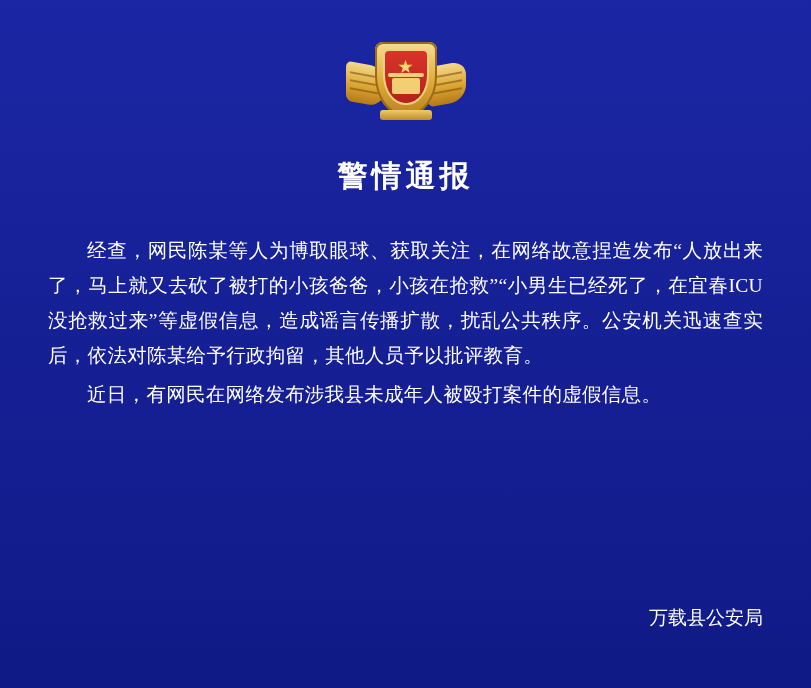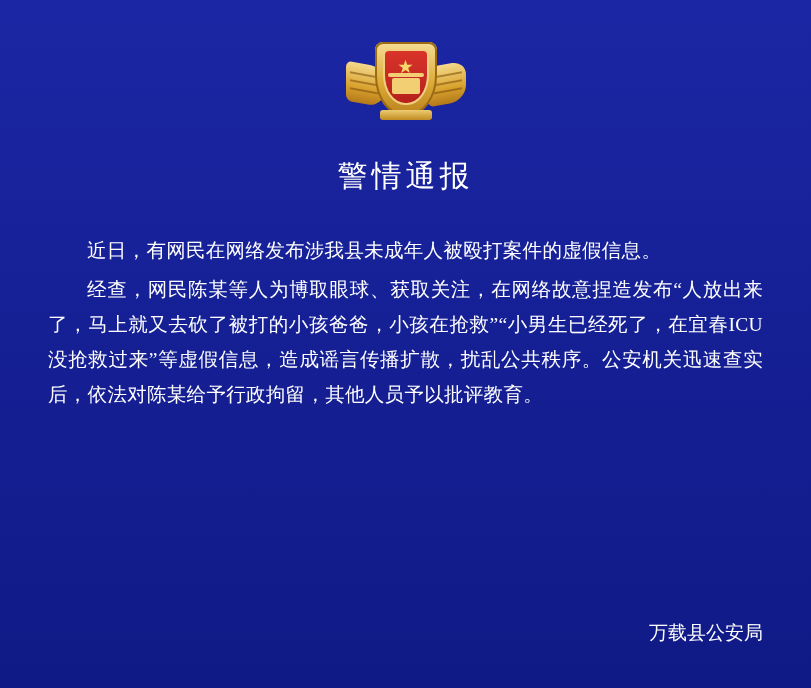--- a/index.html
+++ b/index.html
@@ -28,21 +28,21 @@
     justify-content: center;
   }
   .emblem {
     width: 122px;
     height: 96px;
     position: relative;
   }
   .title {
     text-align: center;
     font-family: "Liberation Serif", serif;
-    font-weight: normal;
+    font-weight: bold;
     font-size: 30px;
     letter-spacing: 4px;
     margin-top: 22px;
     color: #ffffff;
   }
   .body-text {
     margin: 36px 48px 0 48px;
     font-family: "Liberation Serif", serif;
     font-size: 19.5px;
     line-height: 35px;
@@ -50,21 +50,21 @@
     color: #ffffff;
     text-align: justify;
   }
   .body-text p {
     margin: 0 0 4px 0;
     text-indent: 2em;
   }
   .signature {
     position: absolute;
     right: 48px;
-    bottom: 39px;
+    bottom: 54px;
     text-align: center;
     font-family: "Liberation Serif", serif;
     font-size: 19px;
     line-height: 33px;
     color: #ffffff;
   }
   
   .em-wings {
     position: absolute;
     left: 0;
@@ -177,21 +177,21 @@
           <div class="em-gate"></div>
         </div>
         <div class="em-base"></div>
       </div>
     </div>
   </div>
 
   <div class="title">警情通报</div>
 
   <div class="body-text">
+    <p>经查，网民陈某等人为博取眼球、获取关注，在网络故意捏造发布“人放出来了，马上就又去砍了被打的小孩爸爸，小孩在抢救”“小男生已经死了，在宜春ICU没抢救过来”等虚假信息，造成谣言传播扩散，扰乱公共秩序。公安机关迅速查实后，依法对陈某给予行政拘留，其他人员予以批评教育。</p>
     <p>近日，有网民在网络发布涉我县未成年人被殴打案件的虚假信息。</p>
-    <p>经查，网民陈某等人为博取眼球、获取关注，在网络故意捏造发布“人放出来了，马上就又去砍了被打的小孩爸爸，小孩在抢救”“小男生已经死了，在宜春ICU没抢救过来”等虚假信息，造成谣言传播扩散，扰乱公共秩序。公安机关迅速查实后，依法对陈某给予行政拘留，其他人员予以批评教育。</p>
   </div>
 
   <div class="signature">
     <div>万载县公安局</div>
   </div>
 
 </div>
 
 </body></html>

